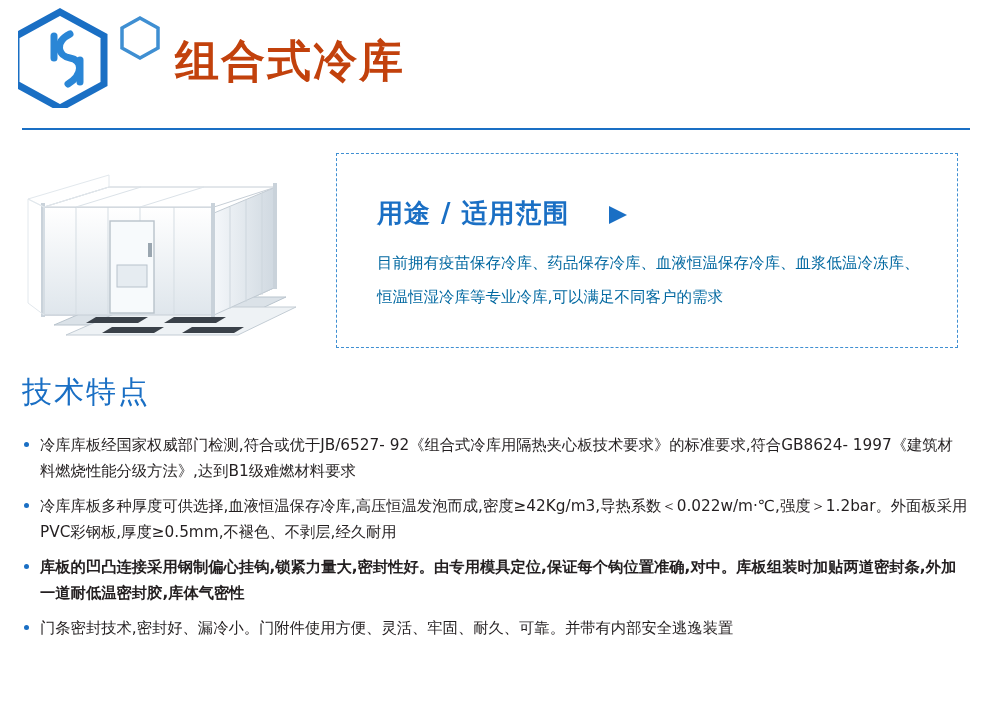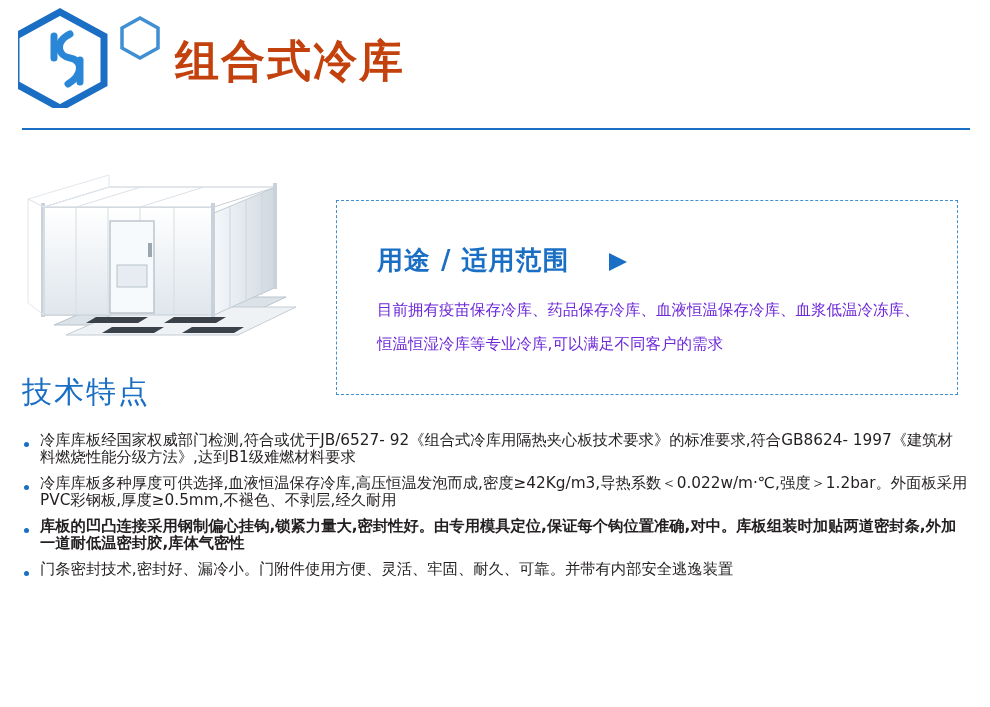--- a/index.html
+++ b/index.html
@@ -70,21 +70,20 @@
 
   .callout {
     position: absolute;
     left: 336px;
     top: 8px;
     width: 622px;
     height: 195px;
     border: 1.5px dashed #3f8fd2;
     box-sizing: border-box;
     background: #ffffff;
-    margin-top: 47px;
   }
   .callout-title {
     position: absolute;
     left: 40px;
     top: 42px;
     font-size: 26px;
     color: #1a6fc4;
     font-weight: bold;
     letter-spacing: 1px;
     font-family: "DejaVu Sans", "Liberation Sans", sans-serif;
@@ -94,21 +93,21 @@
     left: 272px;
     top: 52px;
   }
   .callout-body {
     position: absolute;
     left: 40px;
     top: 92px;
     width: 550px;
     font-size: 15.5px;
     line-height: 34px;
-    color: #6d28d9;
+    color: #0369a1;
     font-family: "DejaVu Sans", "Liberation Sans", sans-serif;
   }
 
   
   .section-heading {
     position: absolute;
     left: 22px;
     top: 372px;
     font-size: 30px;
     font-weight: normal;
@@ -122,21 +121,21 @@
     position: absolute;
     left: 22px;
     top: 432px;
     width: 946px;
   }
   .feature-item {
     position: relative;
     padding-left: 18px;
     margin-bottom: 9px;
     font-size: 15.3px;
-    line-height: 17px;
+    line-height: 26px;
     color: #231f20;
     font-family: "DejaVu Sans", "Liberation Sans", sans-serif;
   }
   .feature-item .dot {
     position: absolute;
     left: 2px;
     top: 10px;
     width: 5px;
     height: 5px;
     border-radius: 50%;

